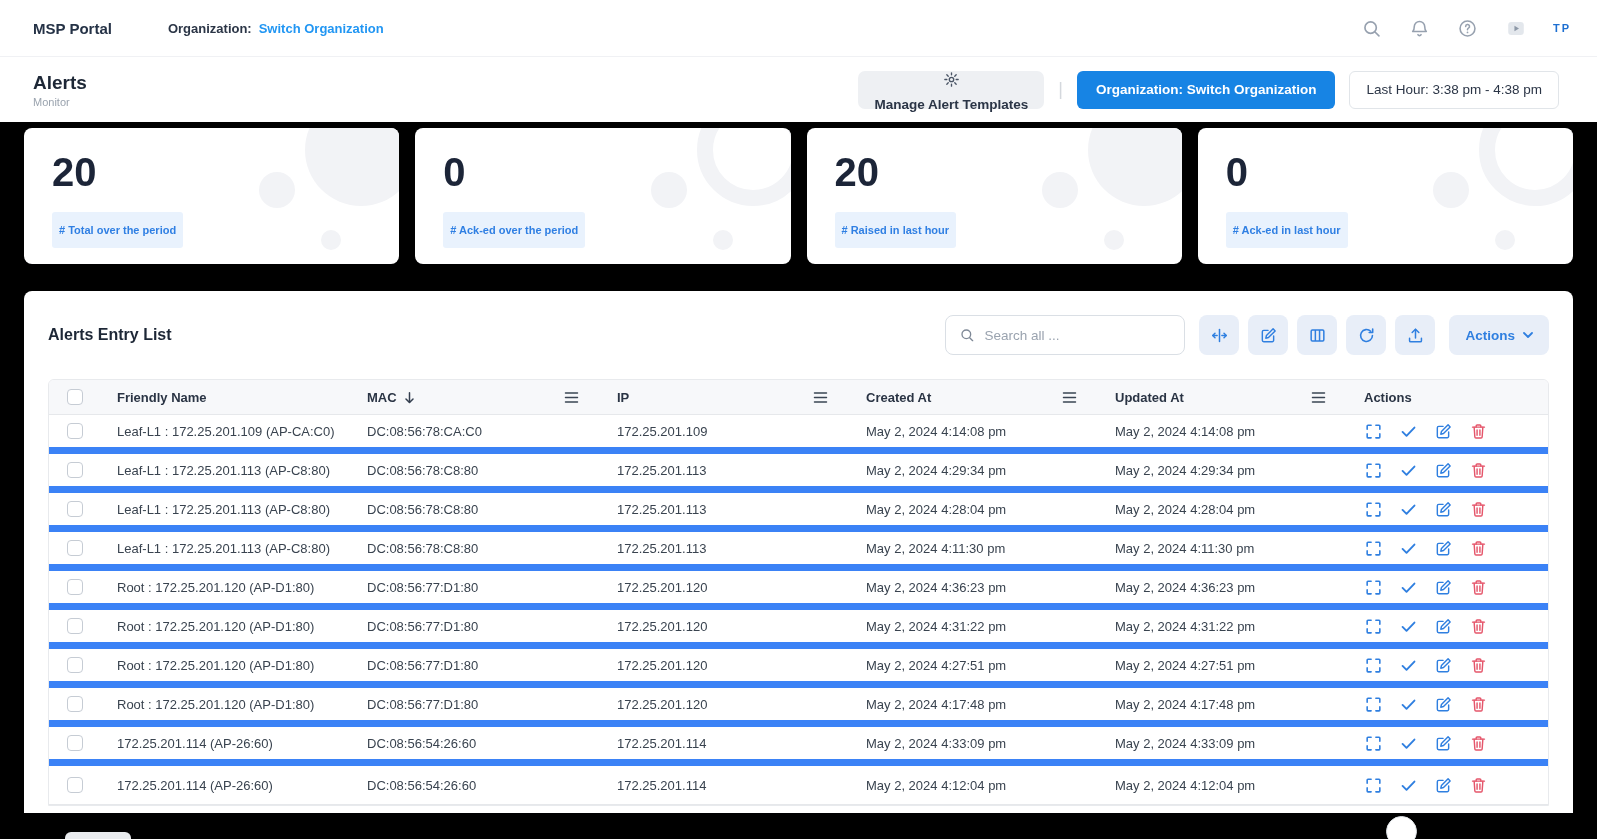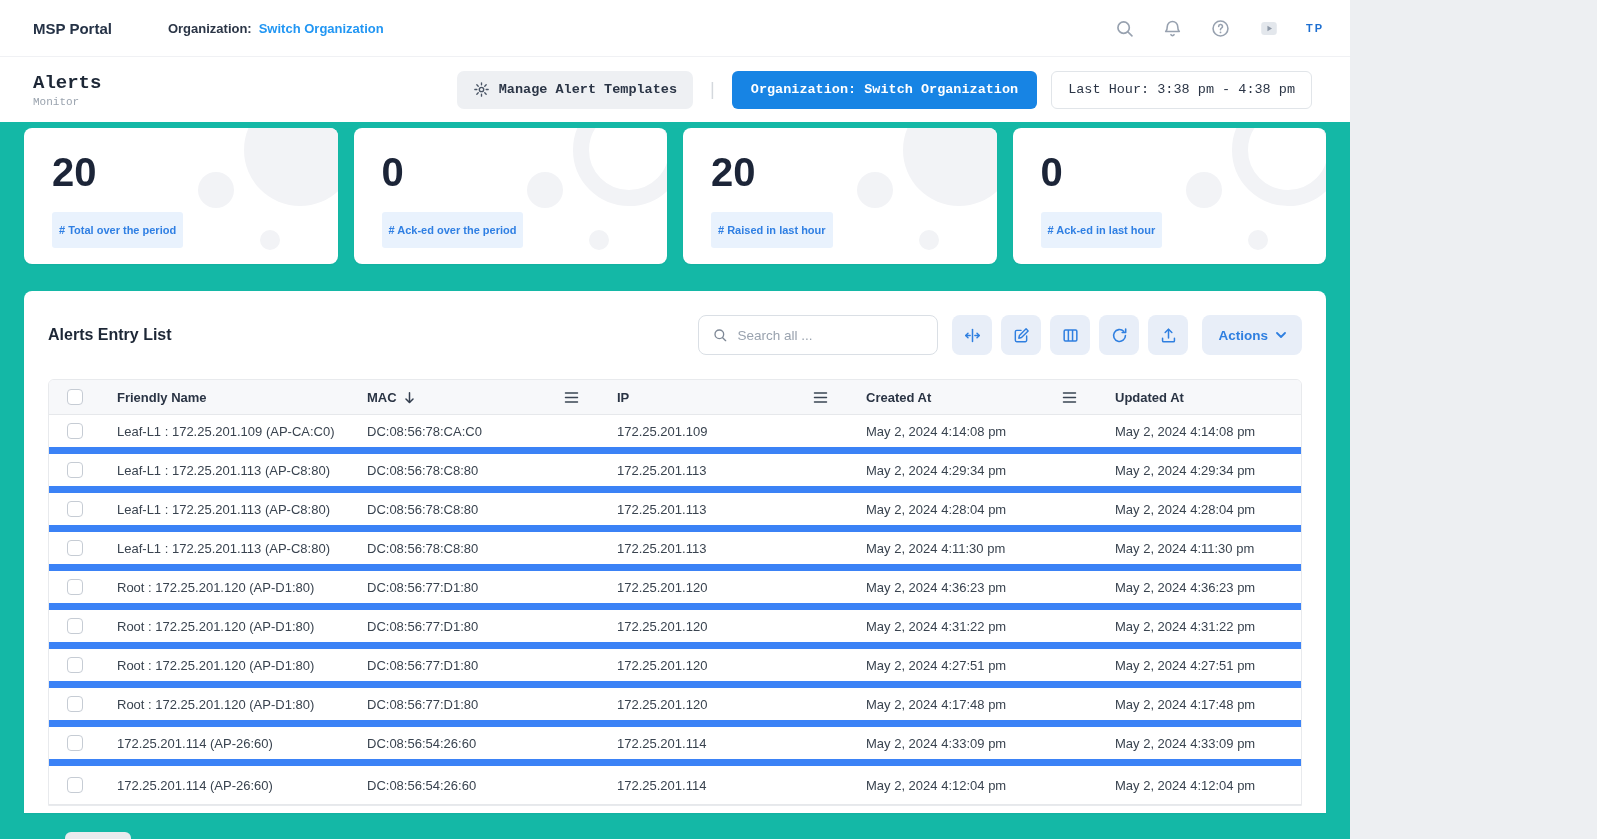--- a/index.html
+++ b/index.html
@@ -1,36 +1,36 @@
 <!DOCTYPE html>
 <html><head>
 <meta charset="utf-8">
 <style>
   * { margin:0; padding:0; box-sizing:border-box; }
   html,body { background:#edeff2; }
   body { font-family:"Liberation Sans", sans-serif; color:#2b3546; }
-  .page { position:relative; width:1350px; height:839px; background:#14b8a6; overflow:hidden; }
+  .page { position:relative; width:1597px; height:839px; background:#000000; overflow:hidden; }
 
   
   .topbar { height:57px; background:#fff; display:flex; align-items:center; padding:0 26px 0 33px; border-bottom:1px solid #f0f1f4; }
   .brand { font-size:15px; font-weight:700; color:#253246; margin-right:56px; cursor:pointer; }
   .org { display:flex; align-items:center; gap:7px; font-size:13px; }
   .org-label { font-weight:700; color:#2b3546; }
   .org-link { color:#2196f3; font-weight:700; text-decoration:none; cursor:pointer; }
   .topbar-right { margin-left:auto; display:flex; align-items:center; gap:26px; }
   .tb-icon { width:22px; height:22px; color:#97a1af; display:inline-flex; align-items:center; justify-content:center; cursor:pointer; }
   .avatar { color:#1d6fd1; font-weight:700; font-size:11px; letter-spacing:2px; cursor:pointer; }
 
   
-  .page-header { height:65px; background:#fff; display:flex; align-items:center; padding:0 38px 0 33px;font-family:Liberation Mono, monospace; }
+  .page-header { height:65px; background:#fff; display:flex; align-items:center; padding:0 38px 0 33px; }
   .title-wrap h1 { font-size:19px; font-weight:700; color:#1d2736; line-height:22px; }
   .subtitle { font-size:11px; color:#9aa3ae; margin-top:2px; }
   .header-actions { margin-left:auto; display:flex; align-items:center; gap:14px; }
   .btn { border:none; border-radius:7px; height:38px; display:inline-flex; align-items:center; gap:9px; font-family:inherit; font-size:13.5px; cursor:pointer; }
-  .btn-light { background:#eef0f3; color:#2b3546; font-weight:600; padding:0 16px; }
+  .btn-light { background:#eef0f3; color:#2b3546; font-weight:600; padding:0 16px;flex-direction:column; }
   .btn-light .icon { color:#4a5565; }
   .hdr-sep { color:#d4d8dd; font-size:18px; font-weight:300; }
   .btn-primary { background:#1784e4; color:#fff; font-weight:700; padding:0 19px; border-radius:6px; }
   .btn-outline { background:#fff; border:1px solid #e1e5e9; color:#2b3546; font-weight:400; padding:0 16px; border-radius:6px; }
 
   
   .stats { display:flex; gap:16px; padding:6px 24px 0; }
   .stat-card { position:relative; flex:1; height:136px; background:#fff; border-radius:8px; padding:20px 28px; overflow:hidden; box-shadow:0 1px 2px rgba(16,24,40,.04); }
   .stat-value { font-size:40px; font-weight:800; color:#1c2538; line-height:48px; position:relative; z-index:1; }
   .stat-label { display:inline-block; margin-top:16px; font-size:11px; font-weight:700; color:#2f7fe3; background:#e9f2fd; padding:12px 7px; border-radius:3px; position:relative; z-index:1; }

